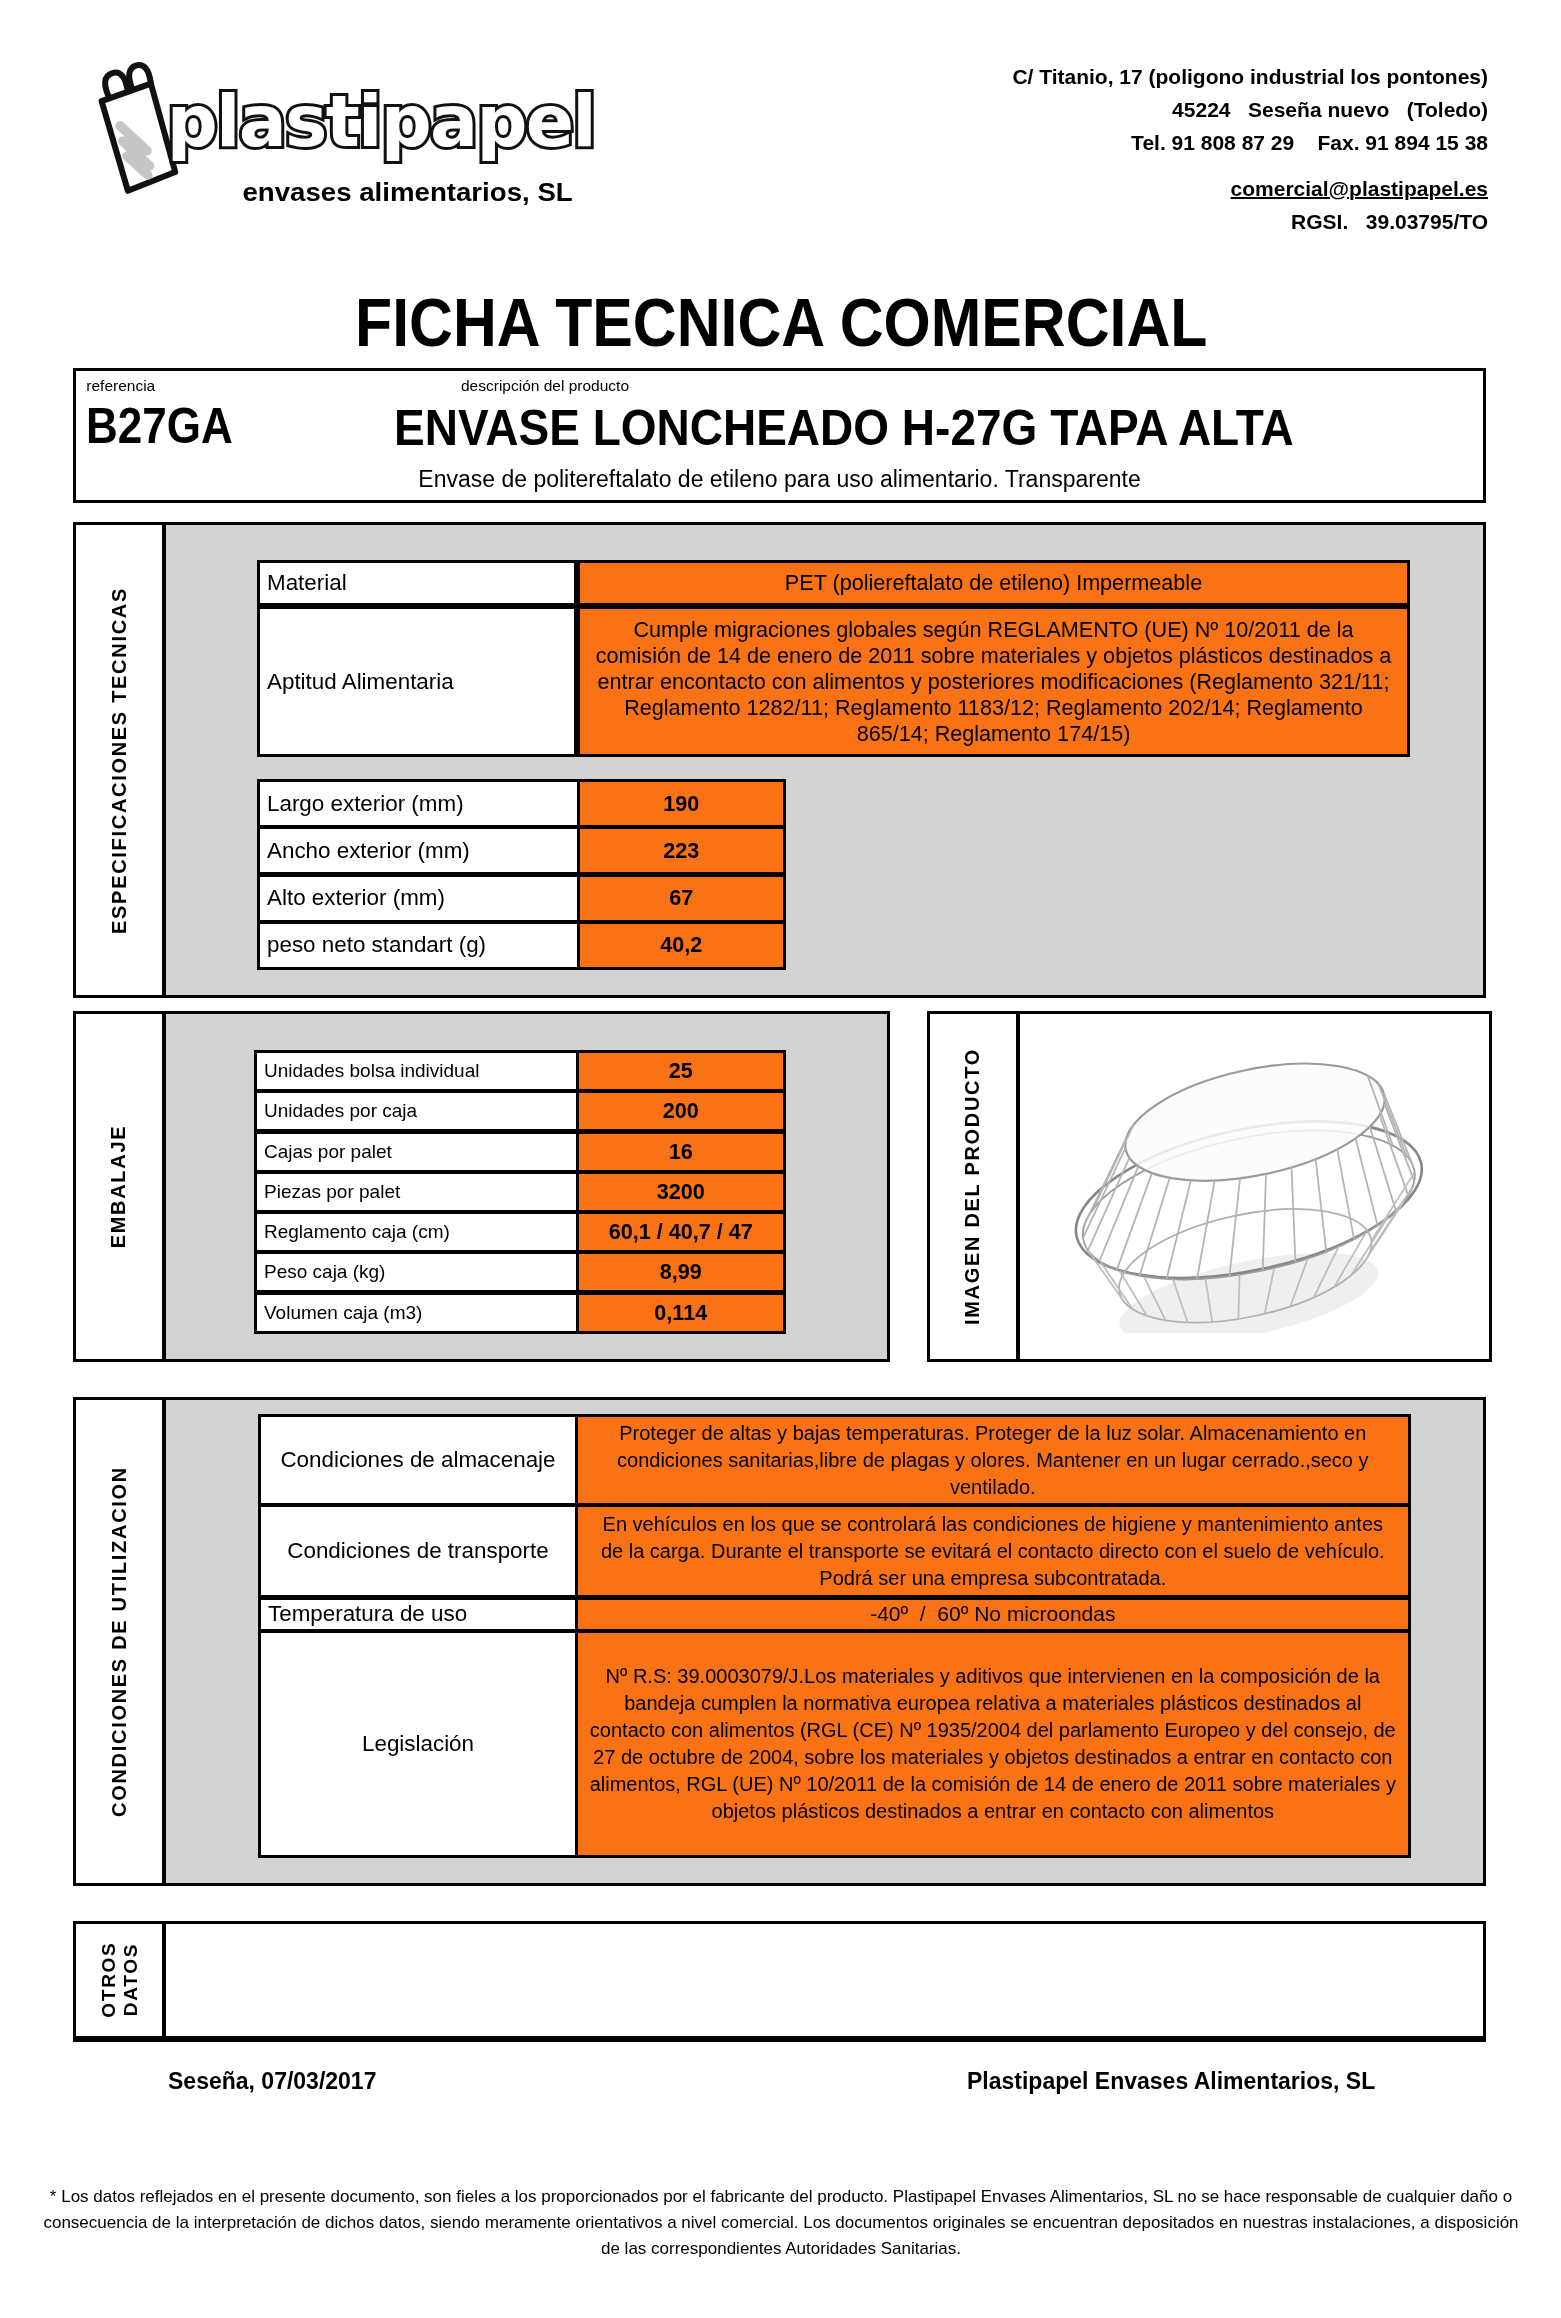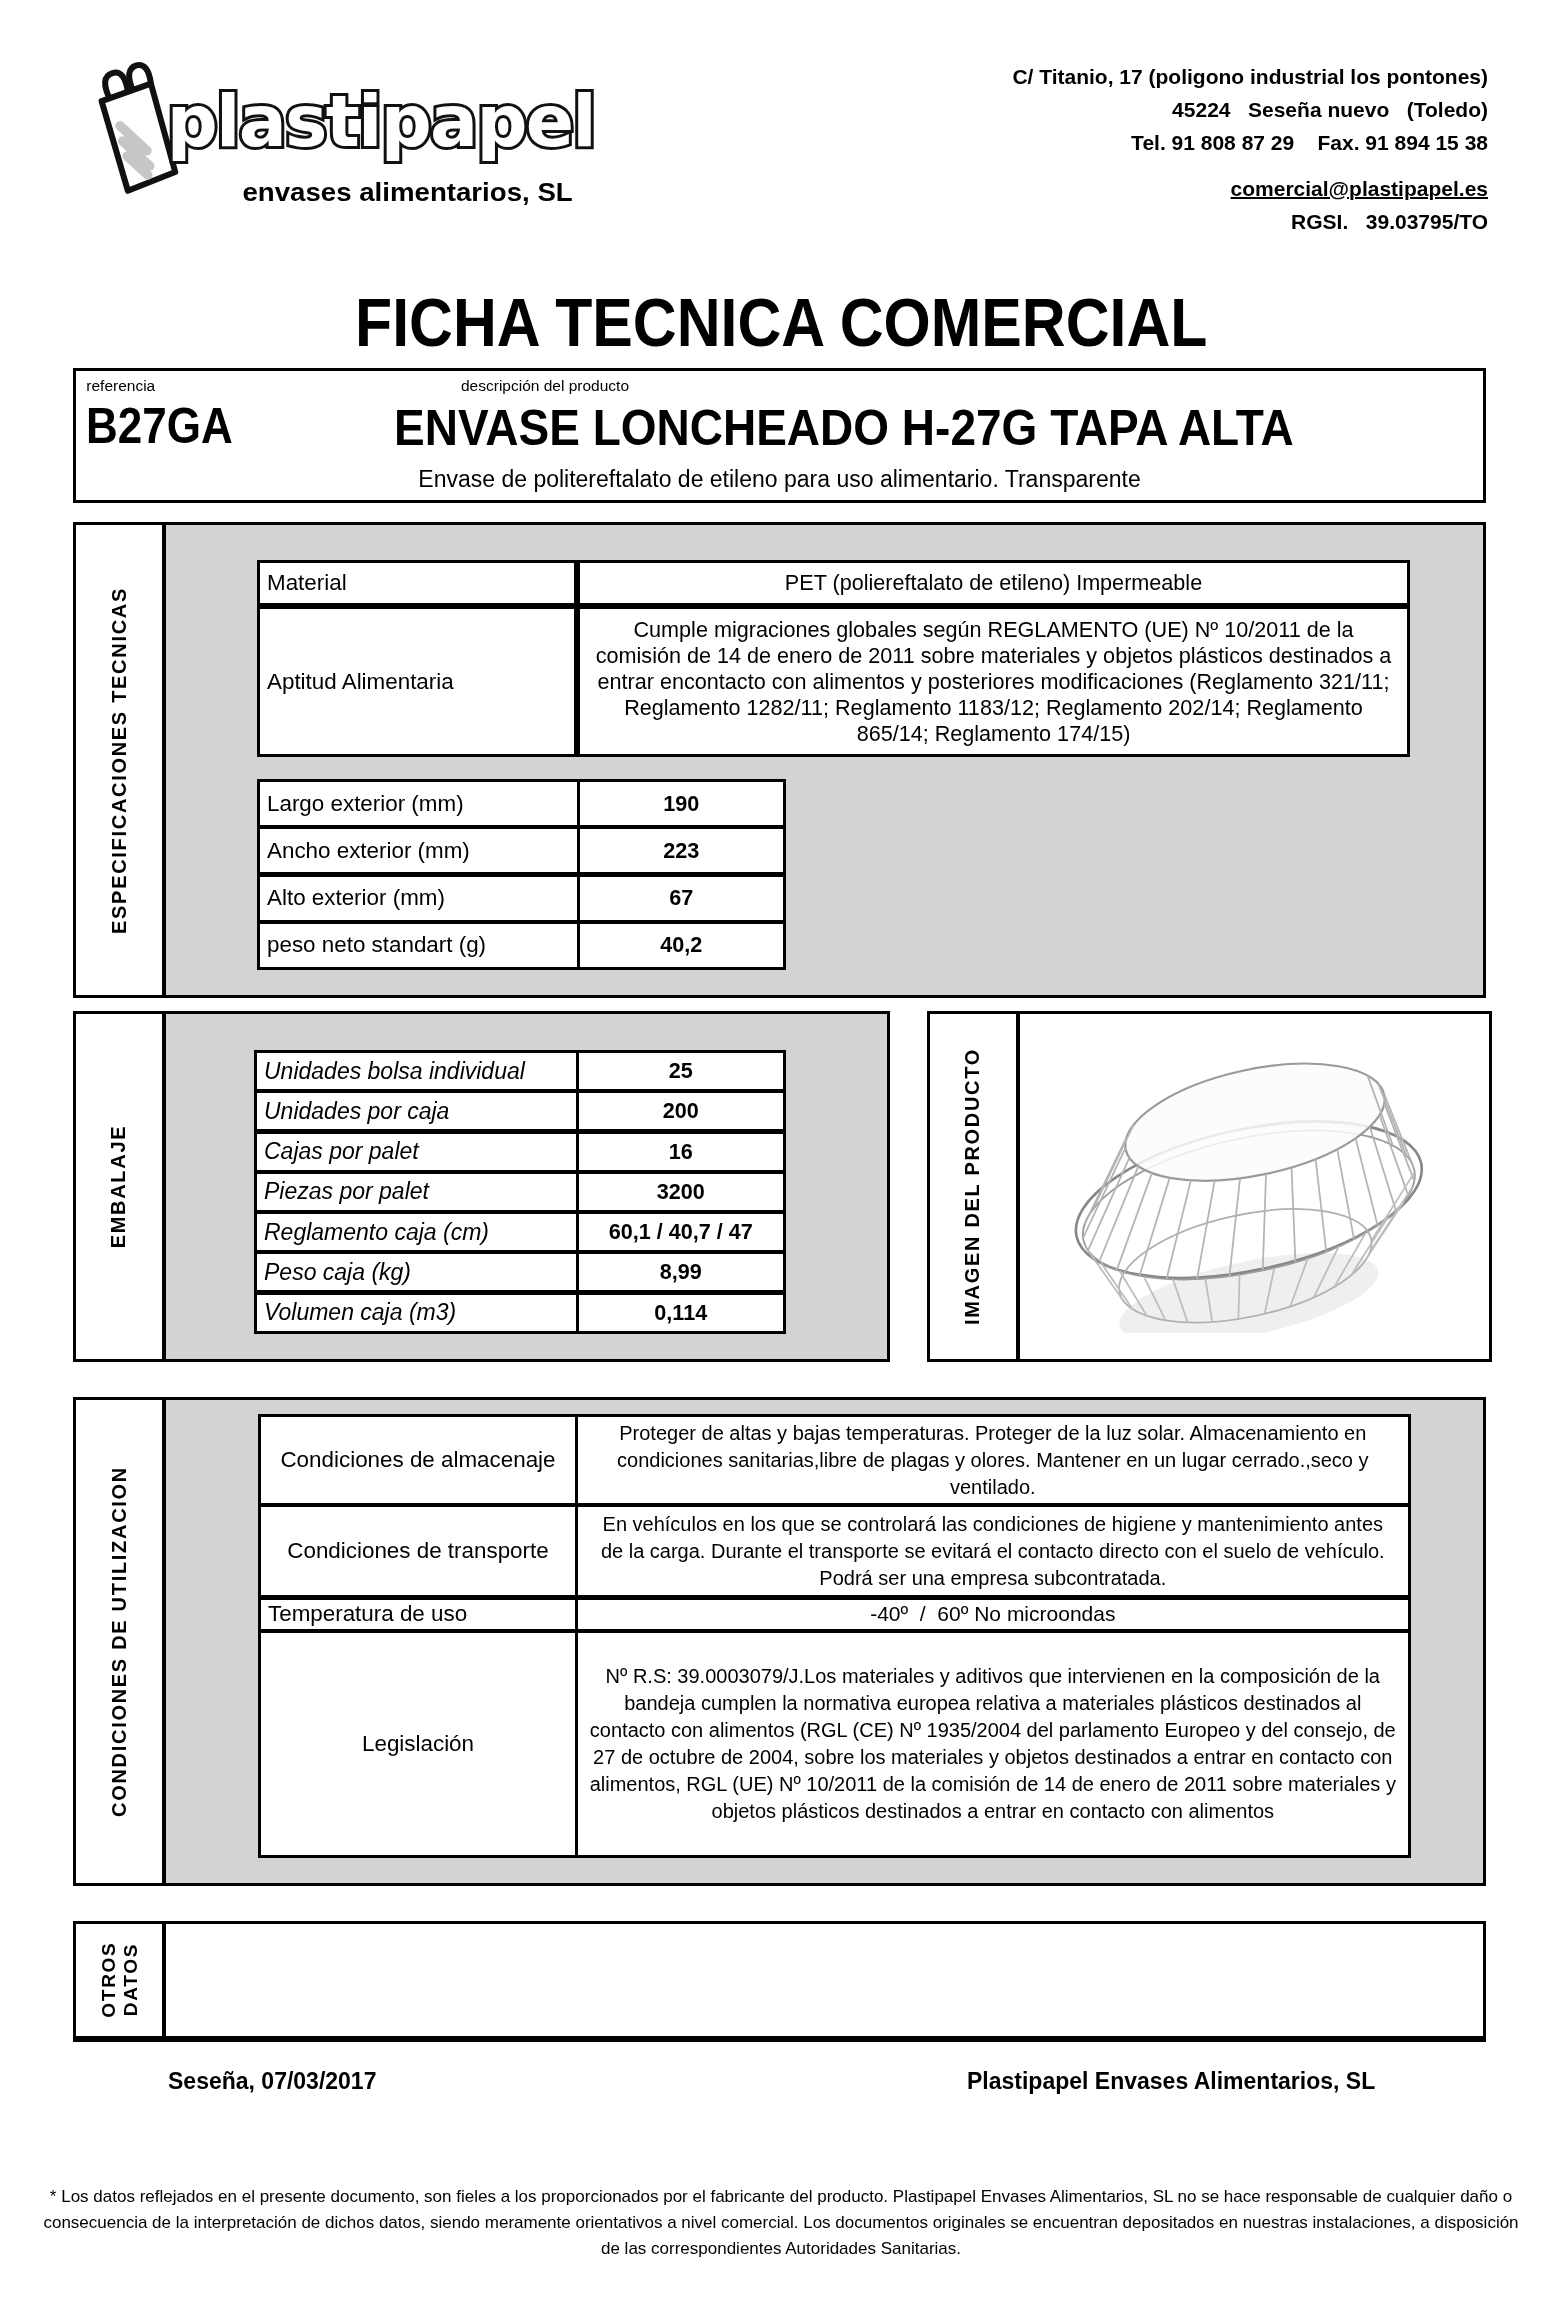--- a/index.html
+++ b/index.html
@@ -36,35 +36,35 @@
   .vlabel span{transform:rotate(-90deg);white-space:nowrap;font-weight:bold;
                font-size:20px;letter-spacing:1.7px;}
   .vlabel .wrap2{white-space:normal;width:83px;text-align:center;line-height:21.6px;}
   .content{flex:1;background:#d3d3d3;position:relative;}
   .content.white{background:#fff;}
 
   
   .tbl{position:absolute;display:grid;background:#000;border:3.4px solid #000;
        column-gap:2.6px;row-gap:4.3px;}
   .tbl .lbl{background:#fff;font-size:22.4px;padding:1.7px 7px;display:flex;align-items:center;}
-  .tbl .val{background:#ffffff;font-size:21.6px;font-weight:bold;display:flex;
+  .tbl .val{background:#f97316;font-size:21.6px;font-weight:bold;display:flex;
             align-items:center;justify-content:center;text-align:center;}
   .tbl .val.normal{font-weight:normal;}
   .tbl .lbl.center{justify-content:center;text-align:center;padding:1.7px 3.4px;}
   .tbl .para{font-weight:normal;font-size:20px;line-height:27px;padding:5.2px 12px;}
   .pre{white-space:pre;}
 
   .t-material{left:91px;top:35px;width:1147px;grid-template-columns:314px 1fr;
               grid-template-rows:40px 145px;gap:6px;}
   .t-material .val{font-weight:normal;font-size:21.6px;}
   .t-material .para{font-size:21.6px;line-height:26px;}
   .t-ext{left:91px;top:254px;width:523px;grid-template-columns:317px 1fr;grid-auto-rows:43px;}
   .t-int{left:713px;top:254px;width:526px;grid-template-columns:322px 1fr;grid-auto-rows:43px;}
   .t-emb{left:88px;top:36px;width:526px;grid-template-columns:319px 1fr;grid-auto-rows:36px;}
-  .t-emb .lbl{font-size:23px;font-style:italic;}
+  .t-emb .lbl{font-size:19px;}
   .t-cond{left:92px;top:14px;width:1147px;grid-template-columns:314px 1fr;
           grid-template-rows:86px 88px 29px 222px;}
 
   
   .sec1{top:522px;height:470px;}
   .sec2a{top:1011px;width:811px;height:345px;}
   .sec2b{left:927px;top:1011px;width:559px;height:345px;}
   .sec3{top:1397px;height:483px;}
   .sec4{top:1921px;height:112px;border-bottom-width:6px;}
 

